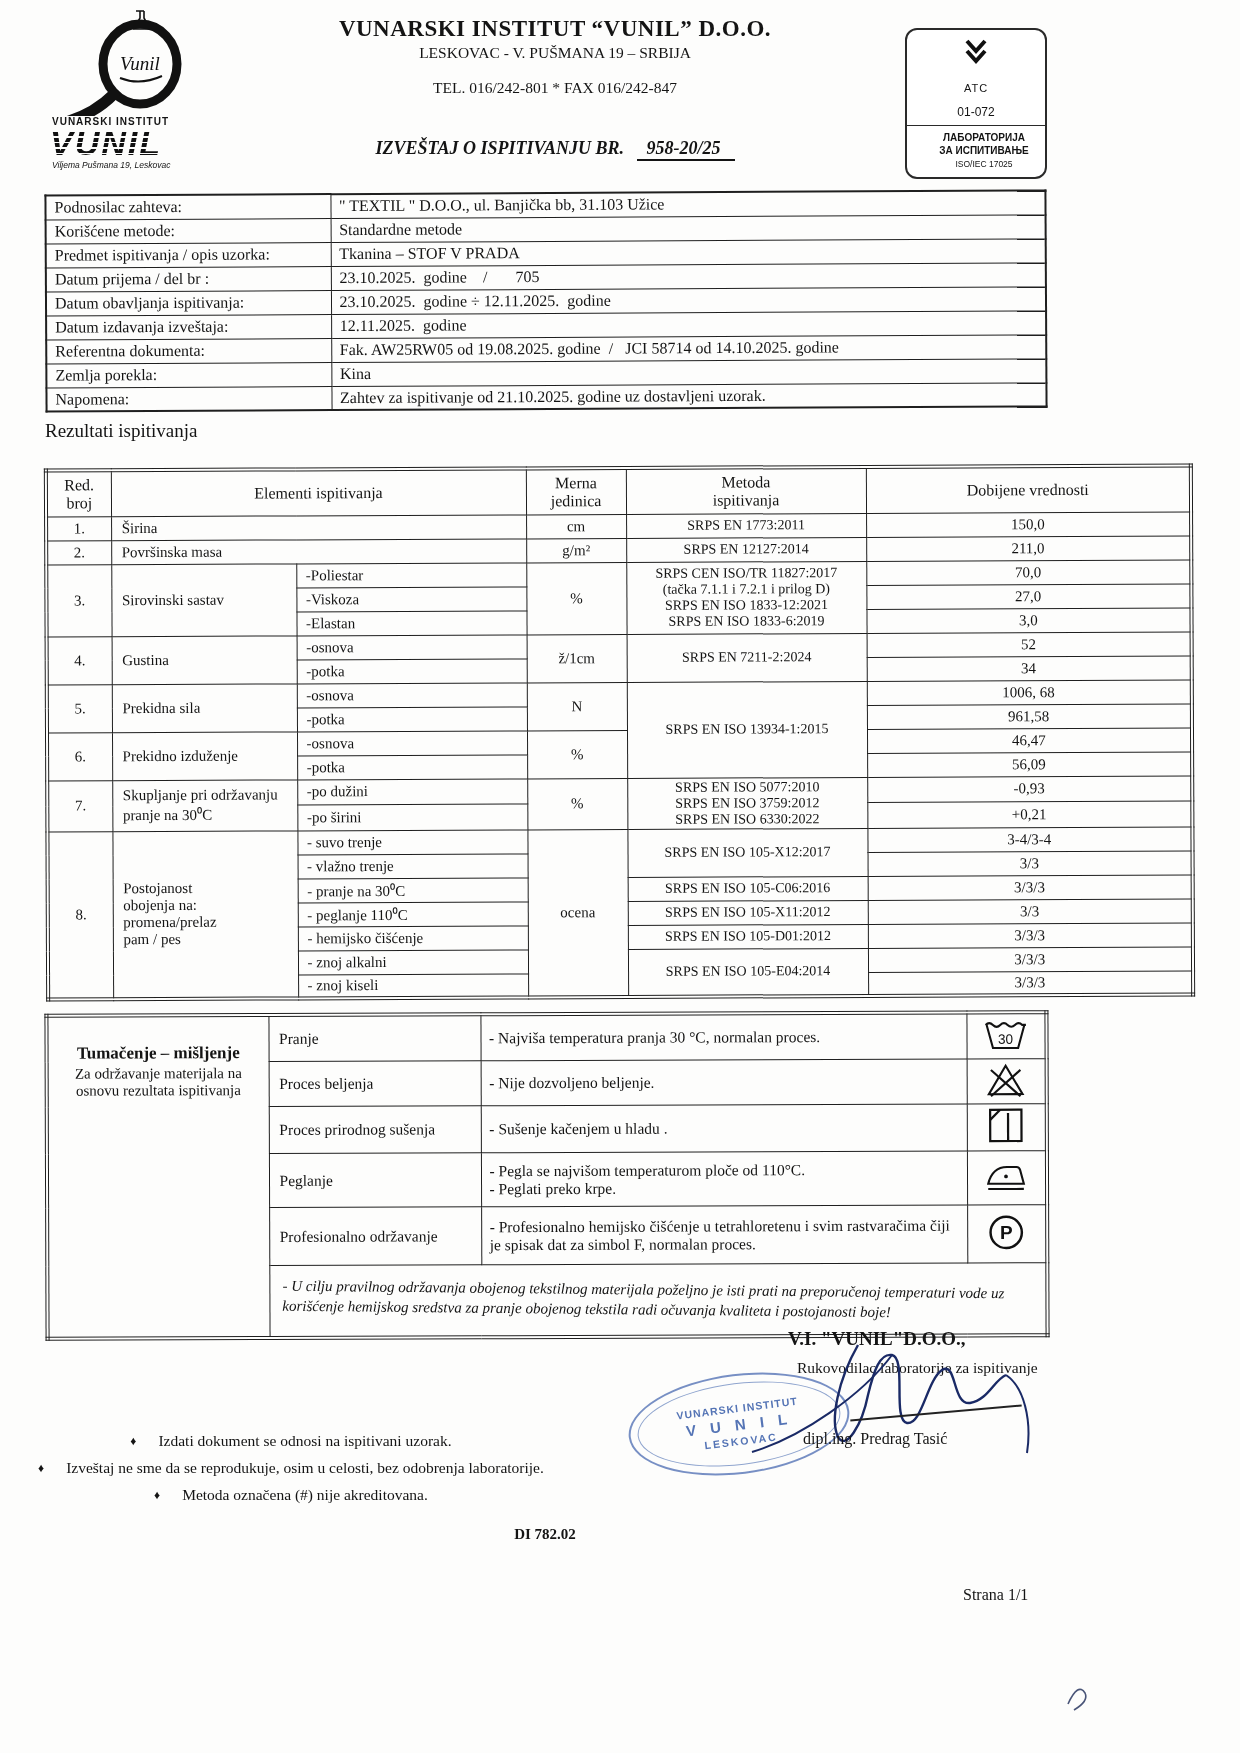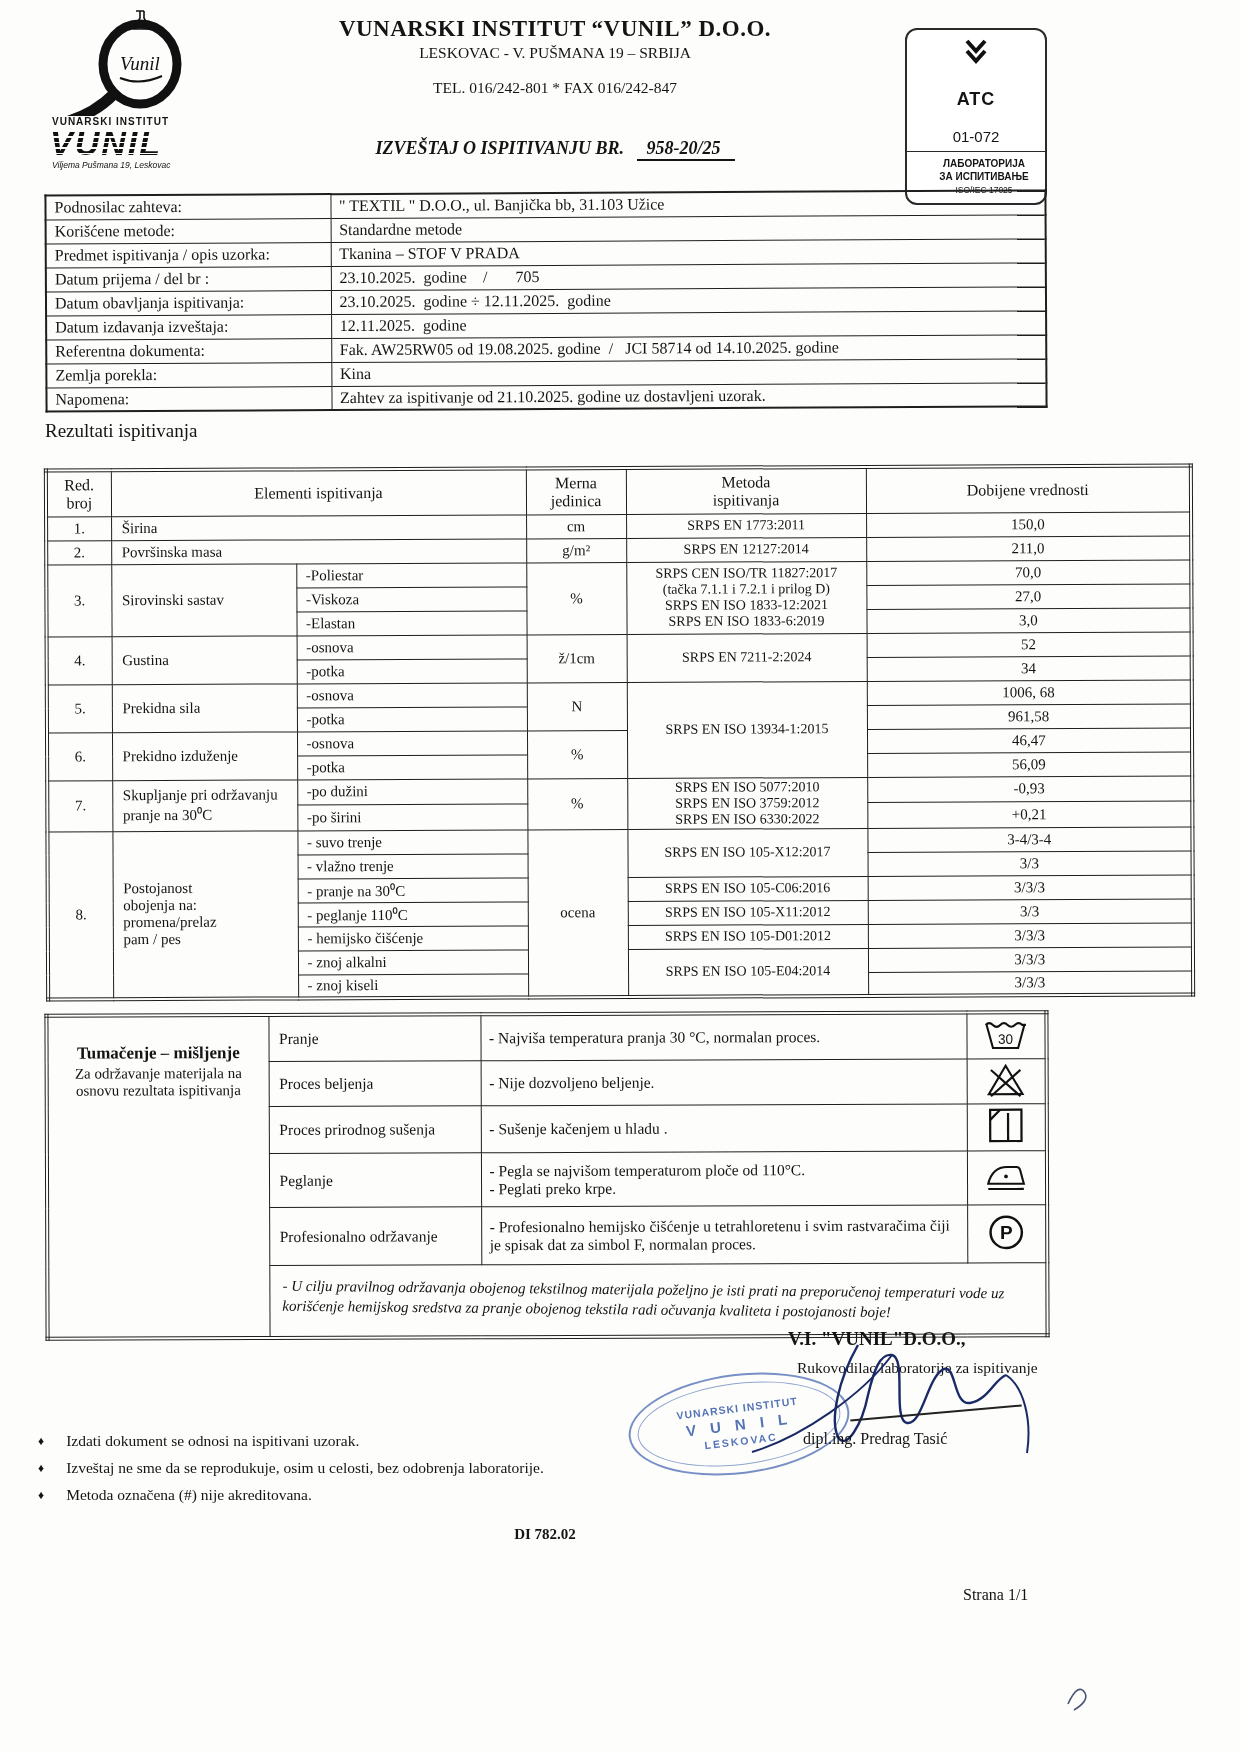--- a/index.html
+++ b/index.html
@@ -24,22 +24,22 @@
   .h-institute { font-size:23px; font-weight:bold; letter-spacing:.5px; }
   .h-lab { font-size:16.5px; font-weight:bold; margin-top:3px; letter-spacing:.5px; }
   .h-addr { font-size:15.5px; margin-top:2px; }
   .h-phone { font-size:15.5px; margin-top:17px; }
   .report-line { position:absolute; left:225px; top:138px; width:660px; text-align:center; font-size:18px; font-weight:bold; font-style:italic; }
   .report-number { border-bottom:2.5px solid #141414; padding:0 14px 1px 10px; margin-left:8px; }
 
   .badge { position:absolute; left:905px; top:28px; width:142px; border:2px solid #2a2a2a; border-radius:12px; background:#fff;
            font-family:"Liberation Sans",sans-serif; text-align:center; }
   .badge-top { padding:8px 4px 6px; border-bottom:1.5px solid #2a2a2a; }
-  .badge-name { font-size:18px; font-weight:bold; margin-top:19px; letter-spacing:1px; }
-  .badge-code { font-size:15px; margin-top:18px; }
+  .badge-name { font-size:11px; font-weight:normal; margin-top:12px; letter-spacing:1px; }
+  .badge-code { font-size:12px; margin-top:11px; }
   .badge-bottom { padding:6px 3px 8px;margin-left:16px; }
   .badge-l1, .badge-l2 { font-size:10px; font-weight:bold; line-height:1.25; }
   .badge-l3 { font-size:8.5px; margin-top:2px; }
 
   
   .info-table { position:absolute; left:45px; top:192px; width:1000px; border-collapse:collapse; transform:rotate(-0.3deg); table-layout:fixed; }
   .info-table td { border:1.7px solid #1f1f1f; font-size:16px; padding:1px 8px; height:24px; vertical-align:middle; white-space:pre-wrap; }
   .info-table { border:2px solid #1f1f1f; }
 
   
@@ -73,21 +73,21 @@
   .stamp { position:absolute; left:628px; top:1374px; width:222px; height:100px; border:2.5px solid rgba(62,98,172,.8); border-radius:50%;
            transform:rotate(-7deg); color:#3e62ac; display:flex; align-items:center; justify-content:center; text-align:center;
            font-family:"Liberation Sans",sans-serif; opacity:.88; }
   .stamp::before { content:""; position:absolute; inset:7px; border:1.5px solid rgba(62,98,172,.65); border-radius:50%; }
   .stamp-l1 { font-size:10.5px; font-weight:bold; letter-spacing:1px; }
   .stamp-l2 { font-size:15px; font-weight:bold; letter-spacing:5px; margin:2px 0; }
   .stamp-l3 { font-size:10.5px; font-weight:bold; letter-spacing:2px; }
 
   
   .foot-notes { position:absolute; left:38px; top:1432px; }
-  .foot-note { font-size:15.5px; margin-bottom:9px; }
+  .foot-note { font-size:15.5px; margin-bottom:9px;text-align:center; }
   .foot-note .bullet { font-size:12px; margin-right:22px; vertical-align:1px; }
   .doc-id { position:absolute; left:45px; top:1526px; width:1000px; text-align:center; font-size:15px; font-weight:bold; }
   .page-num { position:absolute; left:963px; top:1586px; font-size:16px; }
   .pen-mark { position:absolute; left:1062px; top:1680px; }
 
   svg.care-svg text { font-family:"Liberation Sans",sans-serif; }
 </style>
 </head>
 <body>
 

